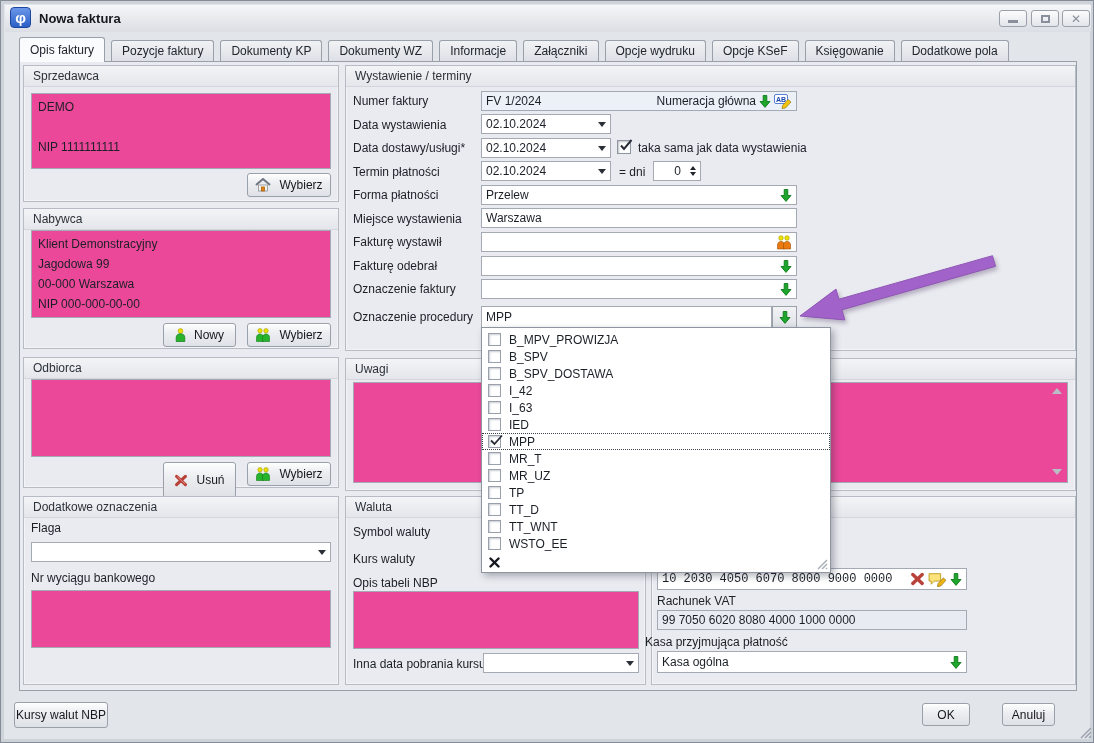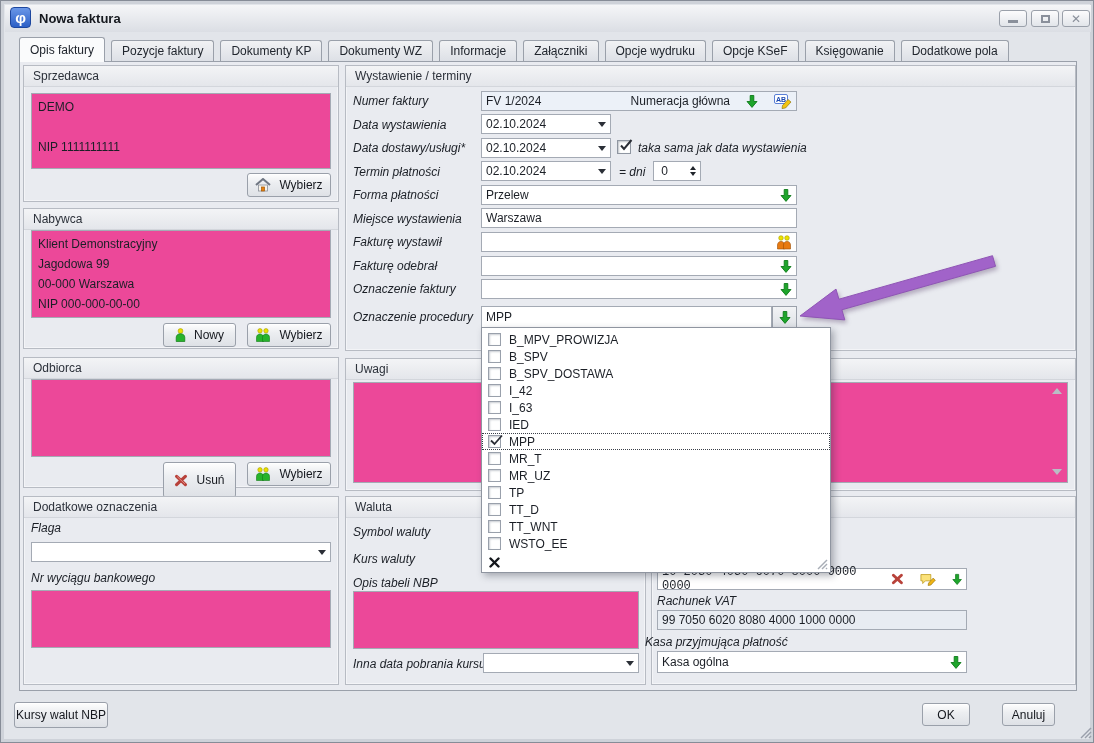--- a/index.html
+++ b/index.html
@@ -30,25 +30,25 @@
   .tab.active { height:25px; margin-top:0; background:#fafbfc; z-index:5; }
 
   .panel { position:absolute; left:18px; top:60px; width:1058px; height:630px;
            background:#e9ebf0; border:1px solid #9aa0aa; }
 
   
   .group { position:absolute; border:1px solid #b7bbc3; background:#e9ebf0; box-shadow:0 0 0 1px #f3f4f7 inset; }
   .ghead { height:21px; background:linear-gradient(#f3f4f6,#e4e6eb); border-bottom:1px solid #d3d6dc;
            display:flex; align-items:center; padding:0 9px; color:#2c313a; }
 
-  .label { position:absolute; white-space:nowrap; color:#1b1f26;font-style:italic; }
+  .label { position:absolute; white-space:nowrap; color:#1b1f26; }
   .textbox { position:absolute; background:#ec4899; border:1px solid #a4aab4; padding:3px 6px;
              line-height:20px; white-space:pre-line; overflow:hidden; }
   .field { position:absolute; background:#fff; border:1px solid #a4aab4; display:flex; align-items:center;
-           padding:8px 4px; gap:16px; }
+           padding:8px 4px; gap:3px; }
   .field .sp { flex:1; }
   .ro { background:#ecf1f8; }
   .ro2 { background:#e8ecf2; }
   .carat { width:0; height:0; border-left:4px solid transparent; border-right:4px solid transparent;
            border-top:5px solid #2b2f37; margin-left:auto; }
 
   .btn { position:absolute; display:flex; align-items:center; justify-content:center; gap:8px;
          background:linear-gradient(#fefefe,#ecEEf1 40%,#dee1e6); border:1px solid #9aa0aa;
          border-radius:3px; box-shadow:inset 0 1px 0 #fff; color:#15181e; }
 

